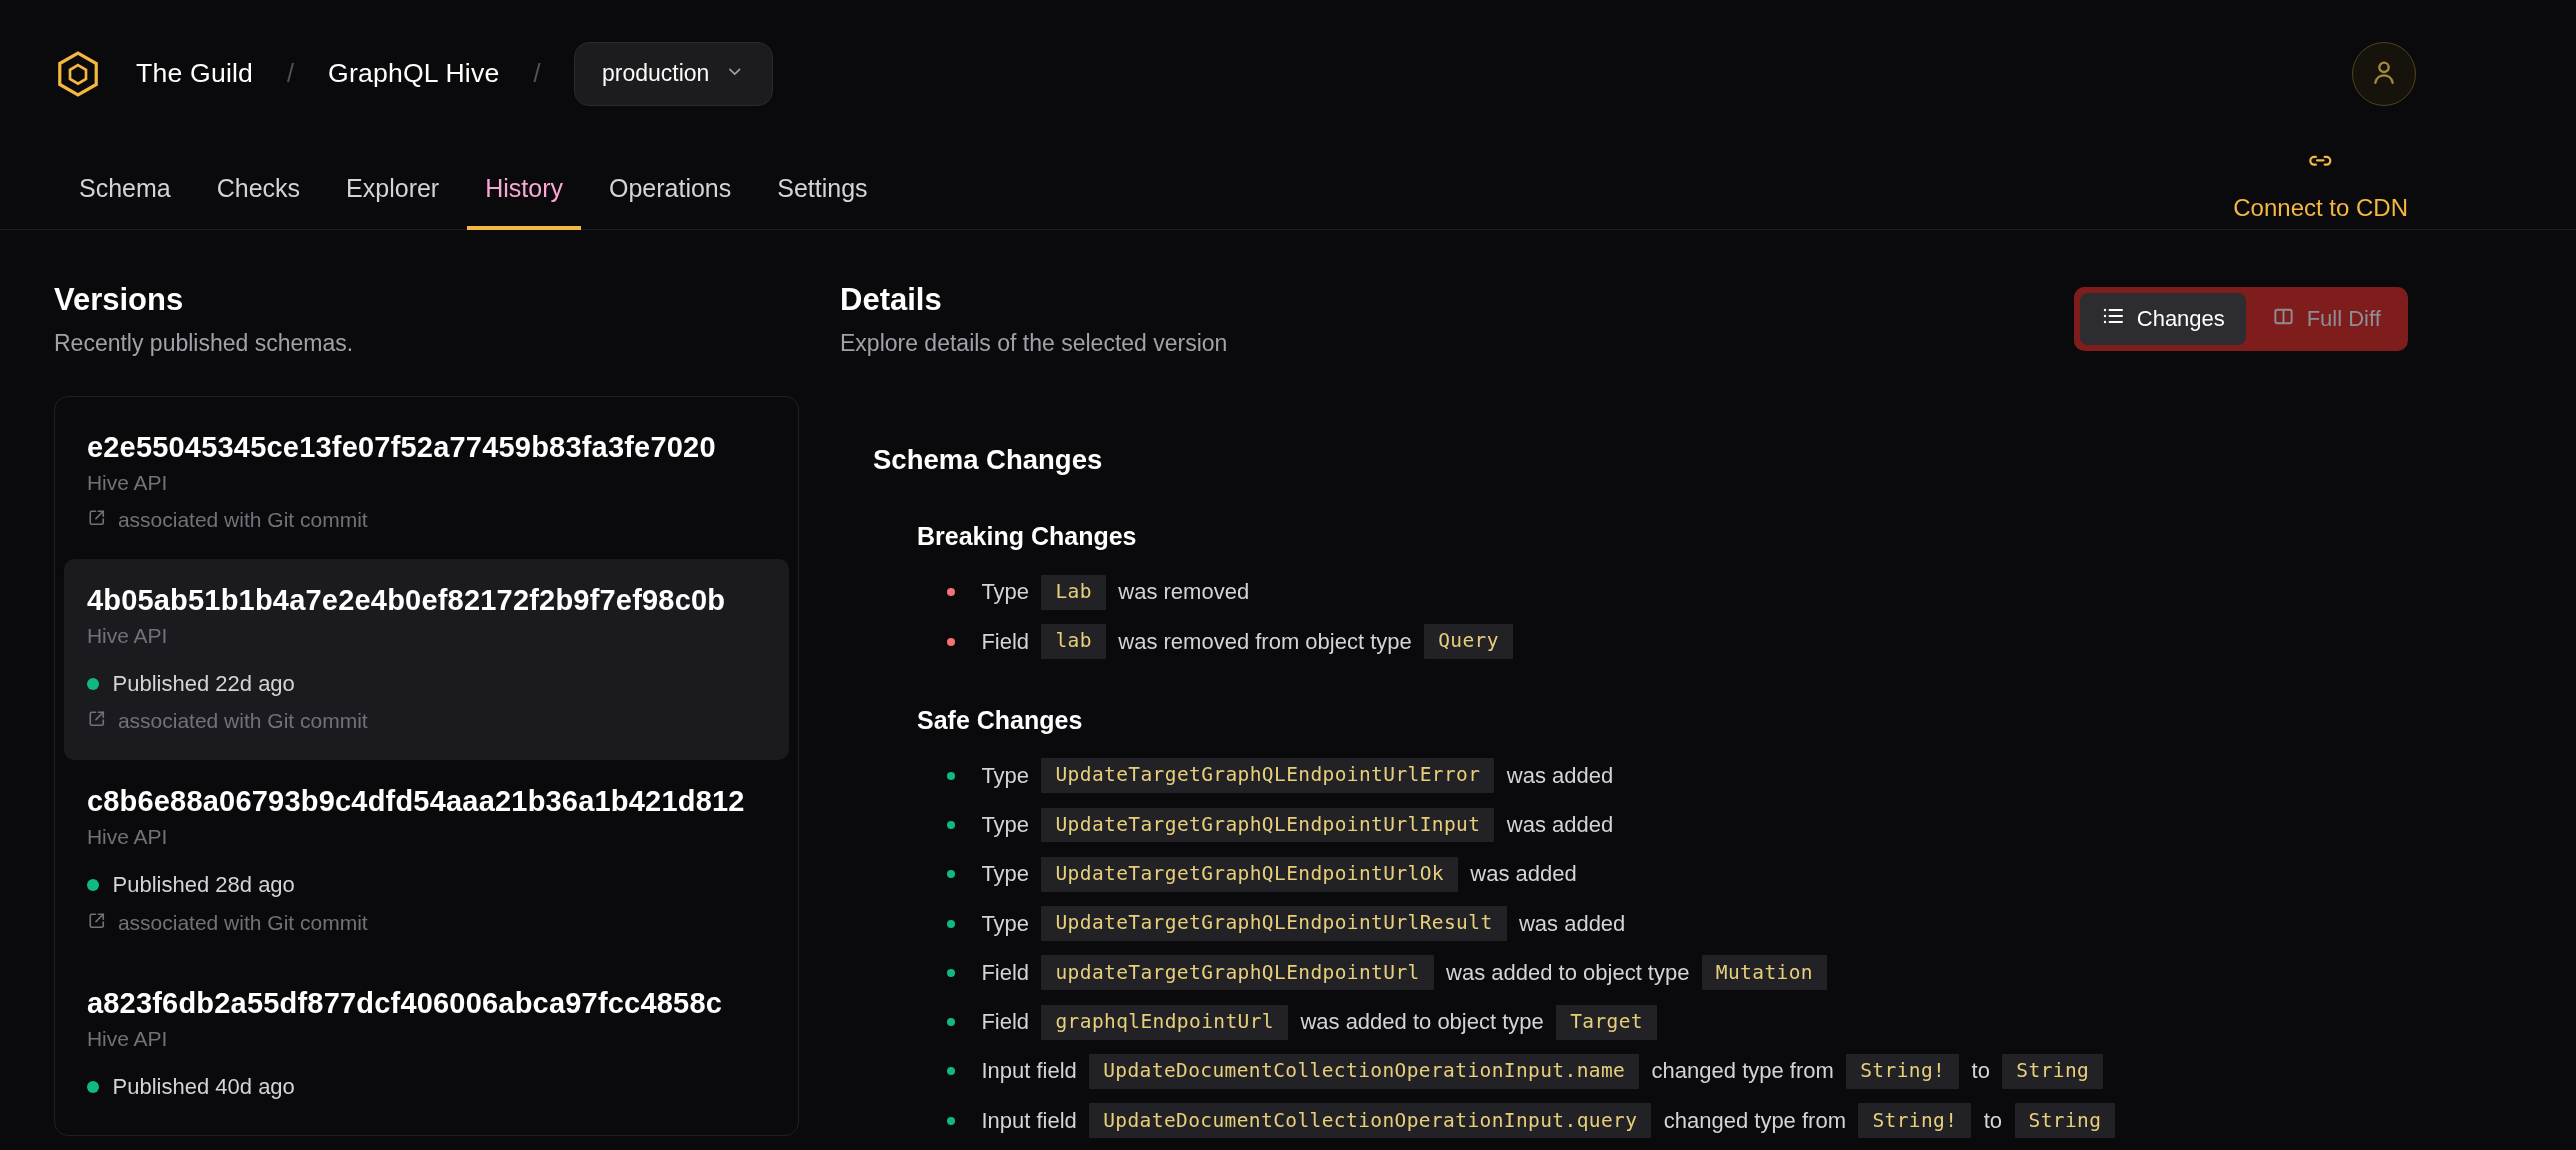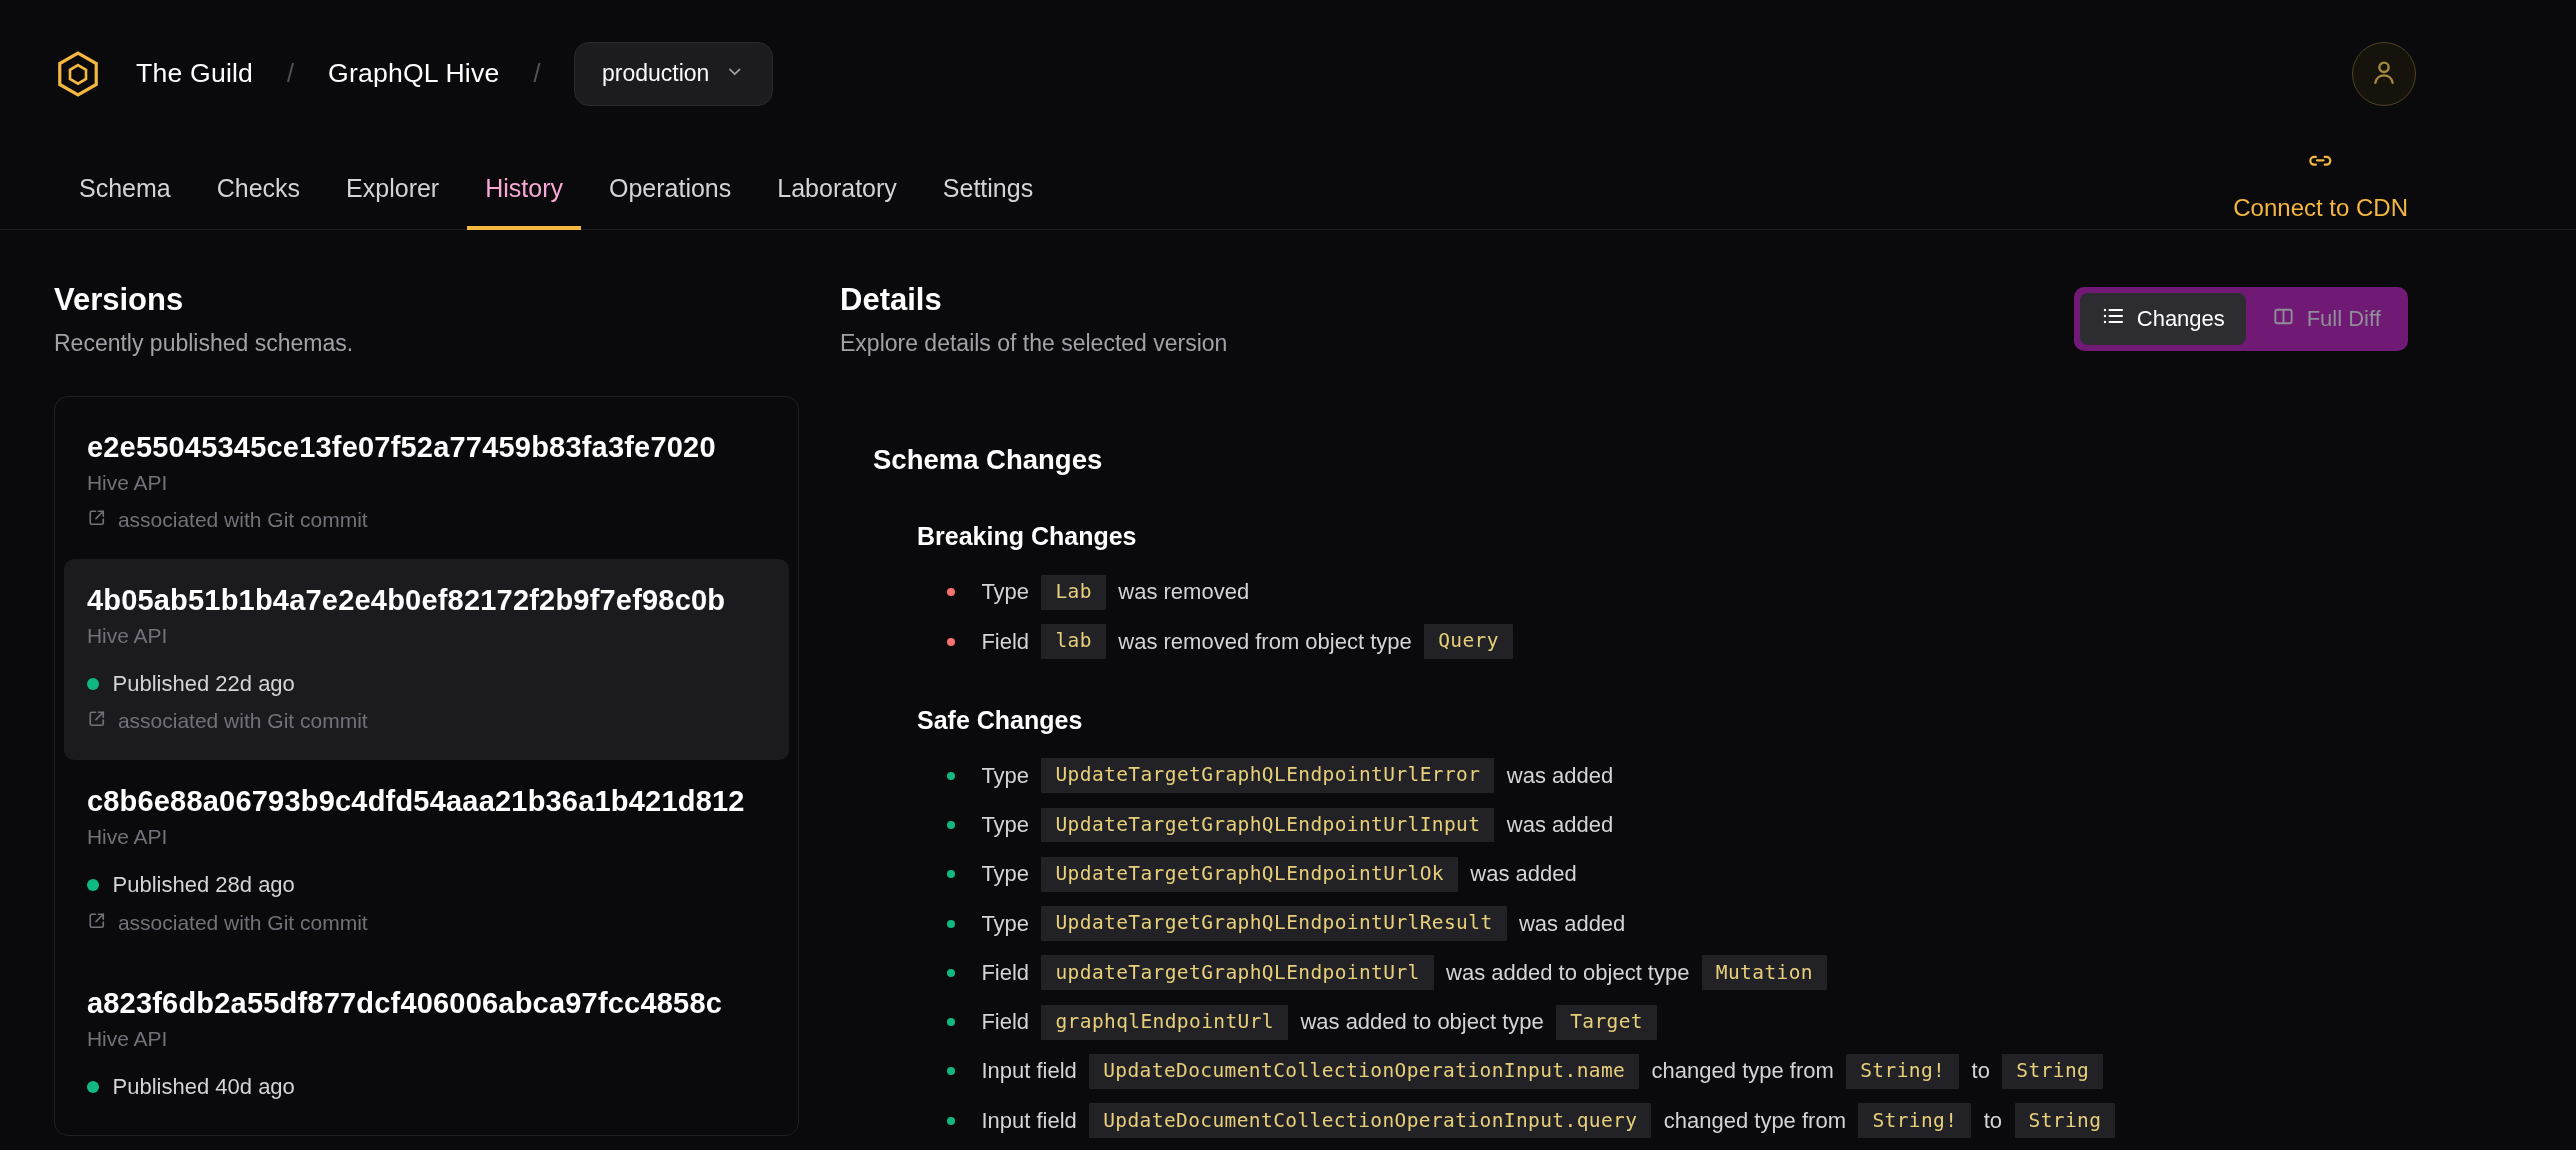--- a/index.html
+++ b/index.html
@@ -40,21 +40,21 @@
   .version-hash { font-size:29px; font-weight:600; color:#fff; letter-spacing:0.2px; }
   .version-service { margin-top:7px; font-size:21px; color:#71717a; }
   .version-published { margin-top:23px; display:flex; align-items:center; gap:13.3px; font-size:22px; color:#d4d4d8; }
   .pub-dot { width:12.4px; height:12.4px; border-radius:50%; background:var(--published, #10b981); flex:none; }
   .version-git { margin-top:12.4px; display:flex; align-items:center; gap:11.5px; font-size:21px; color:#71717a; }
   .version-git svg { stroke:#71717a; flex:none; }
 
   
   .details-col { flex:1; padding:52px 168px 0 41px; }
   .details-head { display:flex; justify-content:space-between; align-items:flex-start; }
-  .view-toggle { display:flex; align-items:center; gap:5.3px; background:#701a75; border-radius:10.6px; padding:6.2px; margin-top:5.3px; }
+  .view-toggle { display:flex; align-items:center; gap:5.3px; background:#7f1d1d; border-radius:10.6px; padding:6.2px; margin-top:5.3px; }
   .toggle-btn { display:flex; align-items:center; gap:11.5px; padding:10.6px 21px; border-radius:8px; font-size:22px; color:#8e8e96; background:none; border:none; font-family:inherit; cursor:pointer; white-space:nowrap; }
   .toggle-btn.active { background:#2c2c31; color:#fff; }
   .toggle-btn svg { stroke:currentColor; }
 
   .schema-changes { margin-top:87px; padding-left:33px; }
   .schema-changes-title { font-size:27.5px; font-weight:700; color:#fff; }
   .change-group { margin-top:46px; padding-left:44px; }
   .group-title { font-size:25px; font-weight:600; color:#fff; }
   .change-list { list-style:none; margin-top:23px; padding-left:30px; }
   .change-item { display:flex; align-items:center; gap:12.4px; margin-bottom:13.3px; min-height:36px; font-size:22px; color:#d4d4d8; }
@@ -107,23 +107,20 @@
     <span>Checks</span>
   </button>
         <button class="tab">
     <span>Explorer</span>
   </button>
         <button class="tab active">
     <span>History</span>
   </button>
         <button class="tab">
     <span>Operations</span>
-  </button>
-        <button class="tab">
-    <span>Laboratory</span>
   </button>
         <button class="tab">
     <span>Settings</span>
   </button>
       </div>
     <button class="connect-cdn">
       <span>
         <svg width="26.6" height="26.6" viewBox="0 0 24 24" fill="none" stroke="currentColor" stroke-width="2" stroke-linecap="round" stroke-linejoin="round">
             <path d="M9 12h6"></path>
             <path d="M8 9H6.5a3.5 3.5 0 0 0 0 7H8"></path>

